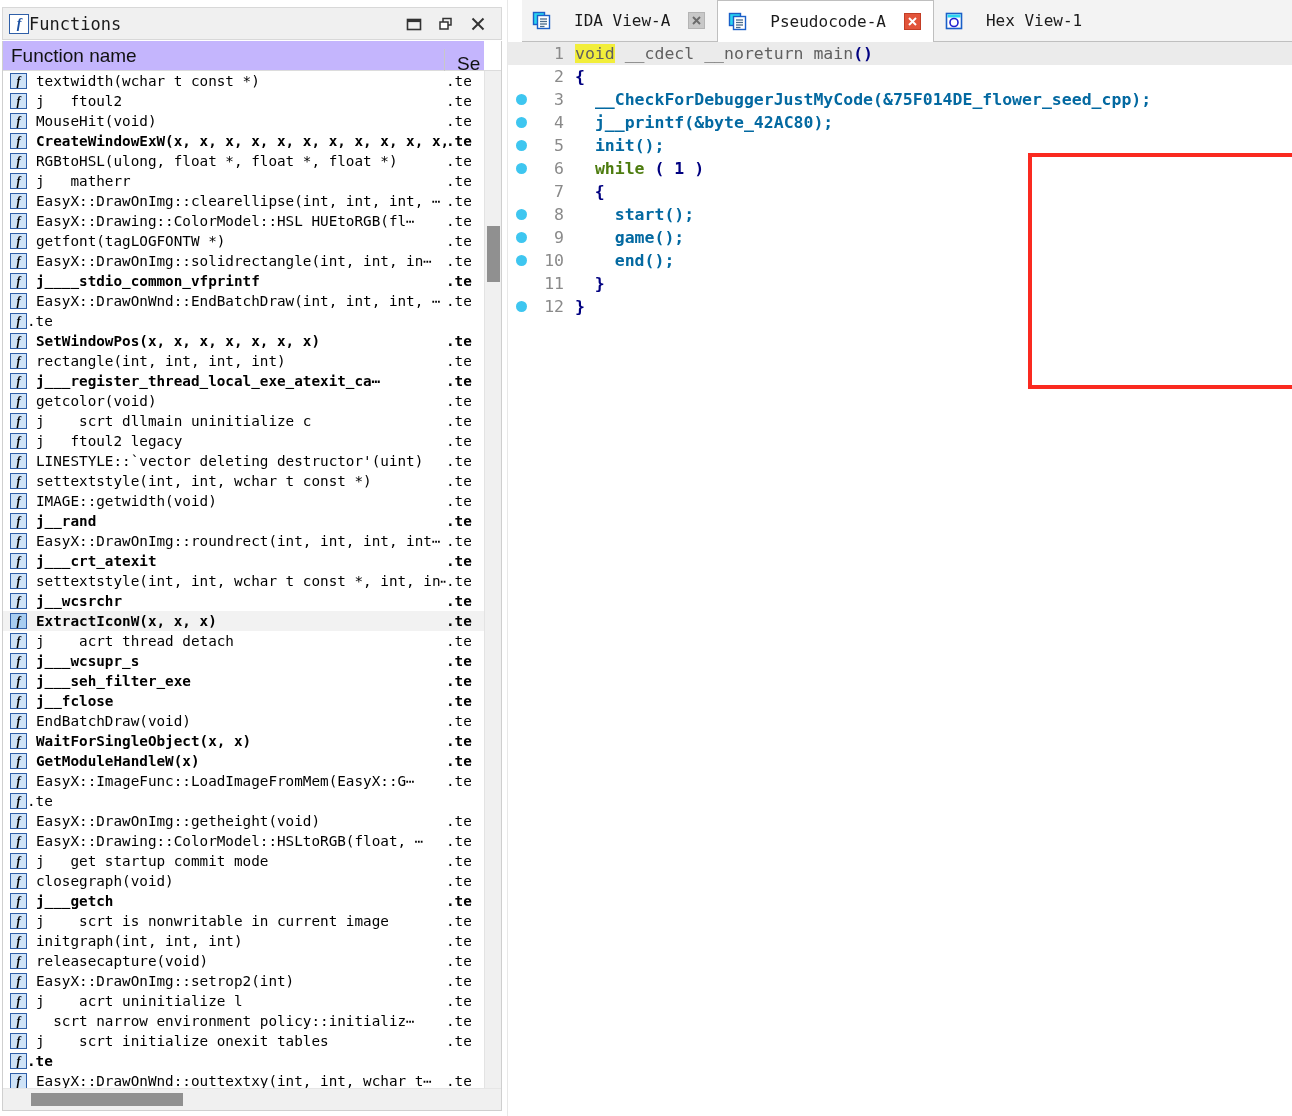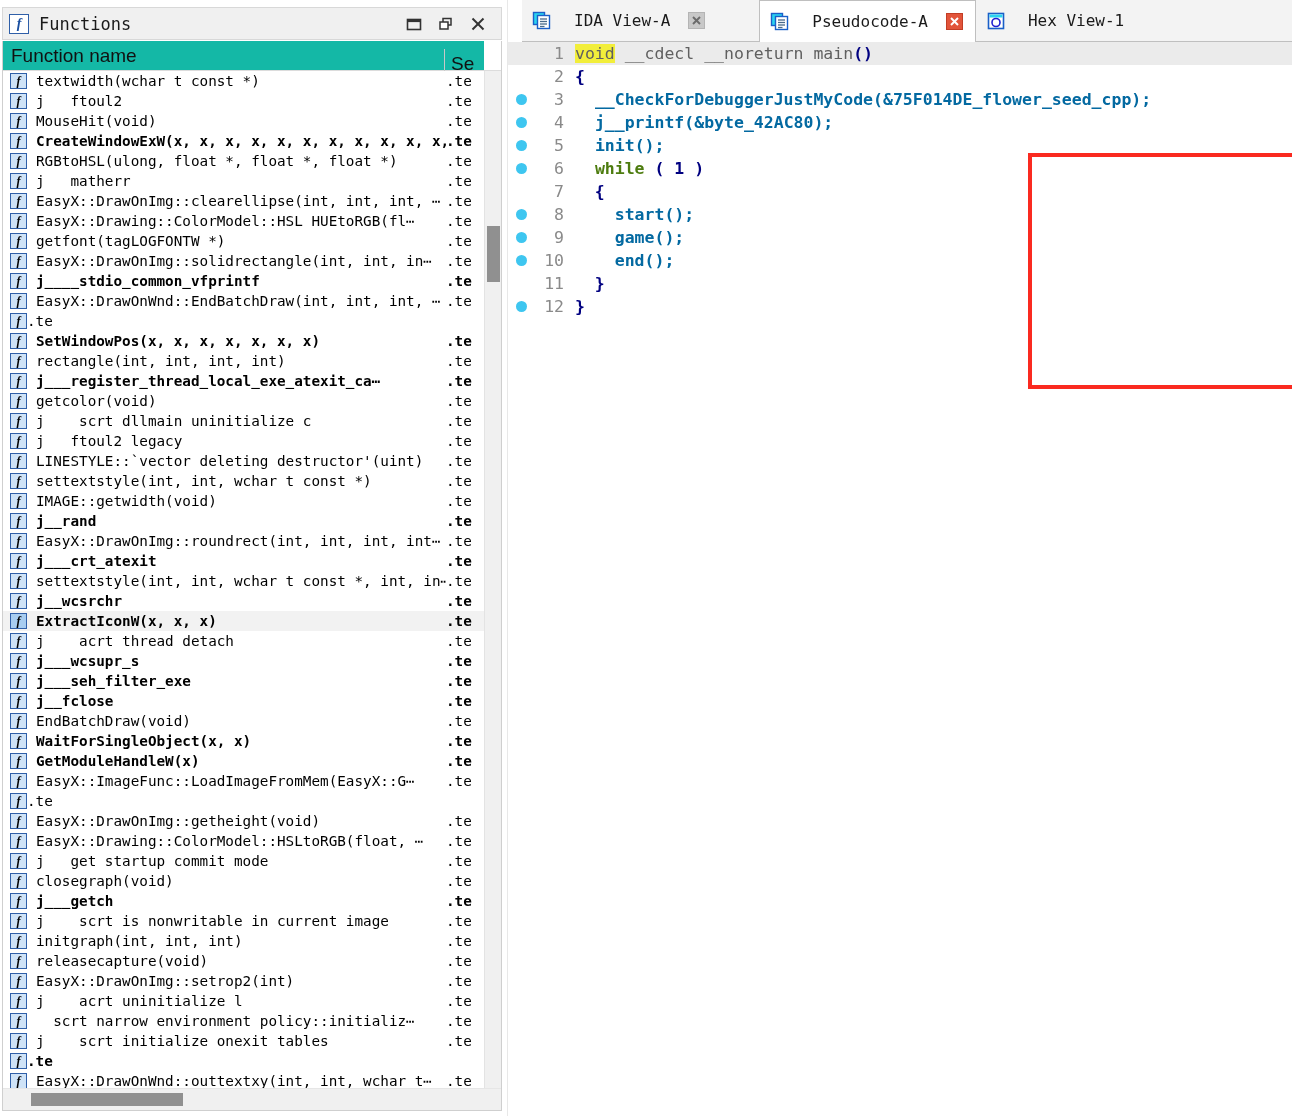--- a/index.html
+++ b/index.html
@@ -24,45 +24,44 @@
     display: flex; align-items: center;
   }
   .fn-icon-box {
     width: 20px; height: 20px; margin-left: 6px; flex: 0 0 auto;
     border: 1px solid #2f5fa8; background: #ffffff;
     display: flex; align-items: center; justify-content: center;
     font-family: "Liberation Serif", serif; font-style: italic;
     font-weight: bold; font-size: 14px; color: #1a4fa0; line-height: 1;
   }
   #functions-title-text {
-    margin-left: 10px;
     font-family: "DejaVu Sans Mono", monospace;
     font-size: 17px; color: #1a1a1a; letter-spacing: 0px;
   }
   .titlebar-buttons { margin-left: auto; display:flex; align-items:center; gap: 14px; margin-right: 14px; }
   .tb-btn { width: 18px; height: 18px; position: relative; cursor: pointer; }
   .tb-btn svg { display:block; }
 
   #functions-body {
     position: absolute; left: 2px; top: 41px; width: 500px; height: 1070px;
     background: #ffffff; border: 1px solid #cfcfcf; border-top: none;
     overflow: hidden;
   }
   #fn-header-row {
-    position: relative; height: 30px; background: #14b8a6;
+    position: relative; height: 30px; background: #c4b5fd;
     border-bottom: 1px solid #dcdcdc;
     display: flex; align-items: center;
   }
   #fn-header-name {
     padding-left: 8px; font-size: 19px; color: #111; flex: 1 1 auto;
     font-family: "Liberation Sans", sans-serif;
   }
   #fn-header-seg {
     width: 40px; border-left: 1px solid #c8c8c8; height: 100%;
-    display:flex; align-items:center; padding-left: 6px;
+    display:flex; align-items:center; padding-left: 12px;
     font-size: 19px; color: #111;
     font-family: "Liberation Sans", sans-serif;
     margin-top: 16px;
   }
   #fn-header-scrollpad { width: 17px; height: 100%; background:#ffffff; }
 
   #fn-list {
     position: absolute; left: 0; top: 30px; right: 17px; bottom: 22px;
     overflow: hidden; background: #ffffff;
   }
@@ -130,21 +129,21 @@
     font-size: 16px; color: #1a1a1a;
     background: #f3f3f3;
     position: relative;
     cursor: pointer;
   }
   .tab.active {
     background: #ffffff;
     border-left: 1px solid #bfbfbf;
     border-right: 1px solid #bfbfbf;
     border-top: 1px solid #bfbfbf;
-    margin-bottom: -1px; height: 42px; margin-left: 42px;
+    margin-bottom: -1px; height: 42px;
   }
   .tab .tabicon { width: 20px; height: 20px; flex:0 0 auto; position: relative; }
   .tab .tablabel { margin: 0 18px 0 22px; white-space: nowrap; }
   .tab .tabclose {
     width: 17px; height: 17px; flex:0 0 auto;
     display:flex; align-items:center; justify-content:center;
     cursor: pointer;
   }
   .tabclose.grey { background:#c8c8c8; border:1px solid #b4b4b4; }
   .tabclose.red  { background:#e2543a; border:1px solid #c23d25; }

